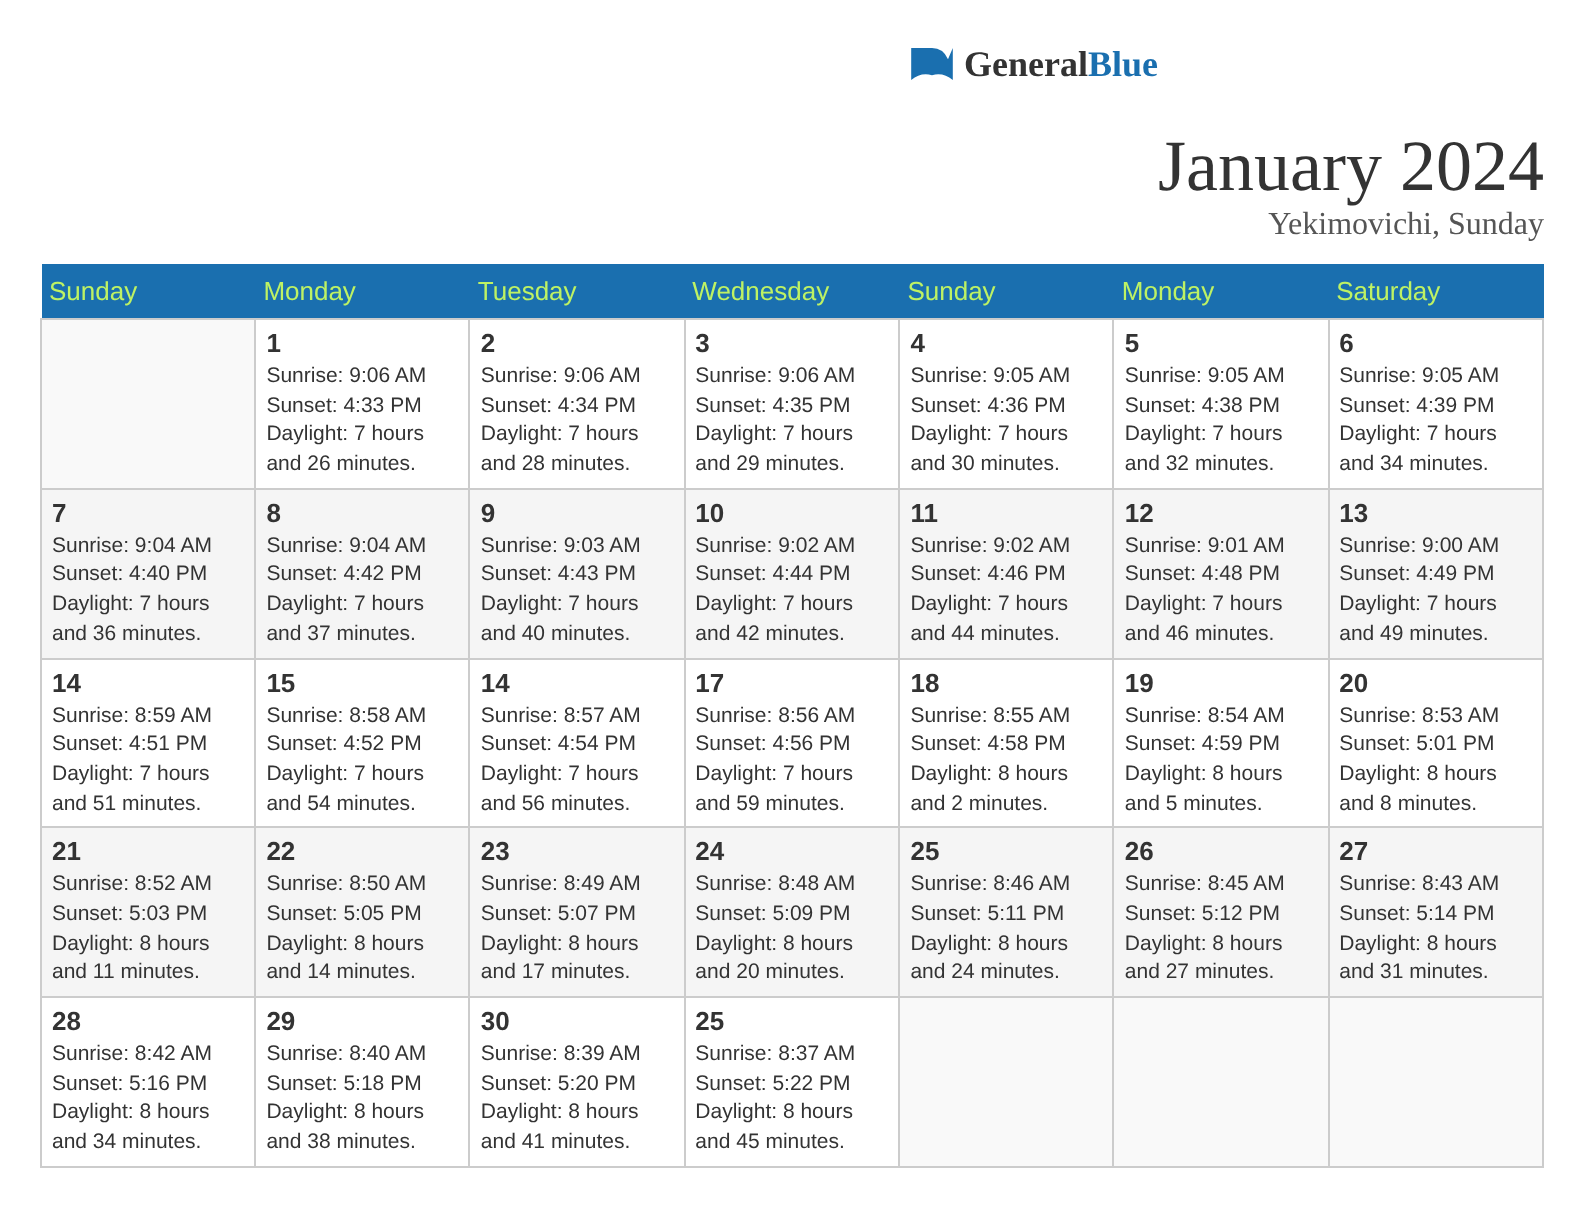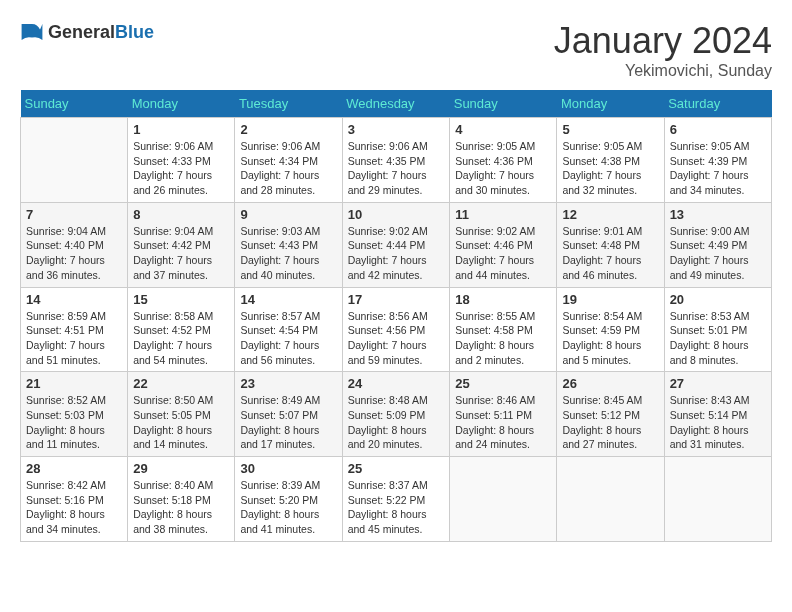--- a/index.html
+++ b/index.html
@@ -5,23 +5,24 @@
     * { box-sizing: border-box; margin: 0; padding: 0; }
     body {
       font-family: Arial, sans-serif;
       background: #fff;
       width: 792px;
       min-height: 612px;
       padding: 20px;
     }
     .header {
       display: flex;
-      justify-content: space-between;
+      justify-content: flex-end;
       align-items: flex-start;
       margin-bottom: 10px;
+      font-family: Liberation Serif, serif;
     }
     .logo {
       display: flex;
       align-items: center;
       gap: 4px;
     }
     .logo-text-general {
       font-size: 18px;
       font-weight: bold;
       color: #333;
@@ -35,33 +36,34 @@
       width: 24px;
       height: 24px;
     }
     .title-block {
       text-align: right;
     }
     .month-title {
       font-size: 36px;
       font-weight: 300;
       color: #333;
+      margin-top: 42px;
     }
     .location-title {
       font-size: 16px;
       color: #555;
     }
     table {
       width: 100%;
       border-collapse: collapse;
       font-size: 11px;
     }
     thead tr th {
       background-color: #1a6faf;
-      color: #5eead4;
+      color: #bef264;
       padding: 6px 4px;
       text-align: left;
       font-size: 13px;
       font-weight: normal;
     }
     tbody tr td {
       border: 1px solid #ccc;
       vertical-align: top;
       padding: 4px 5px;
       width: 108px;

